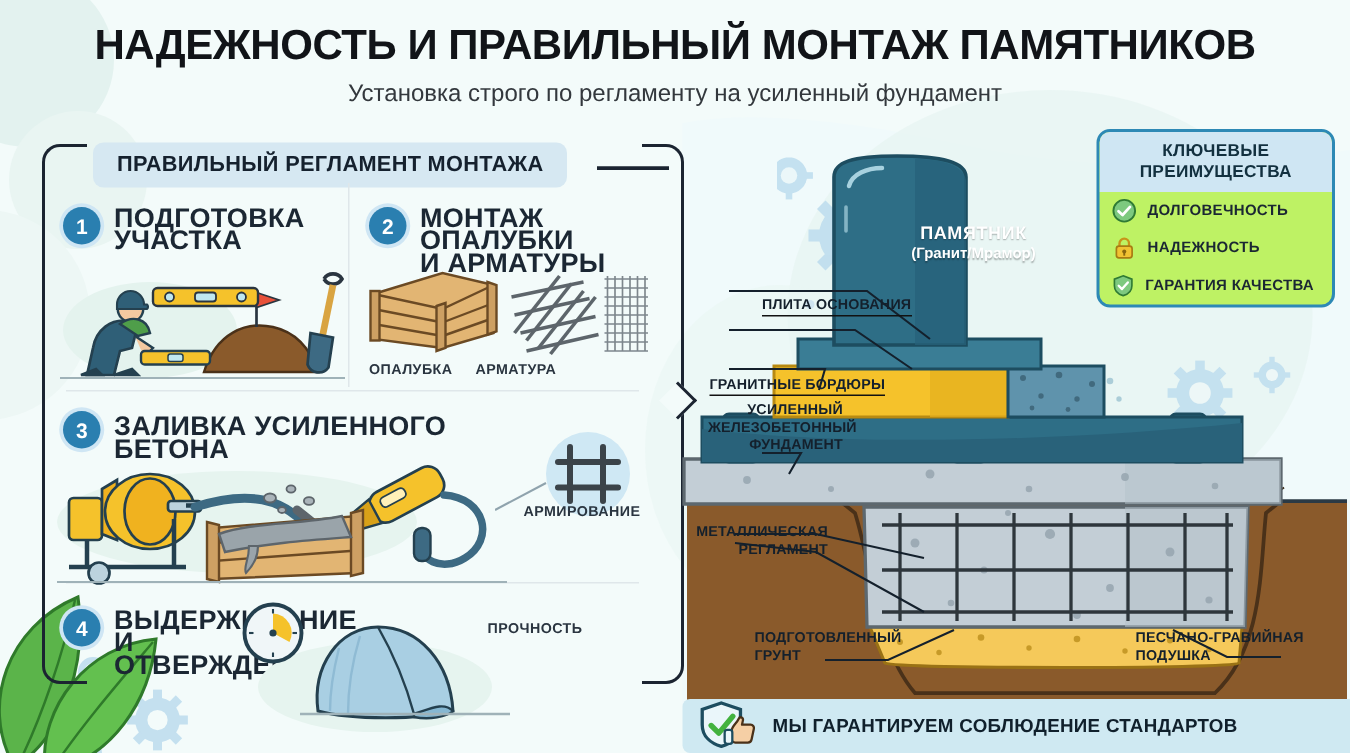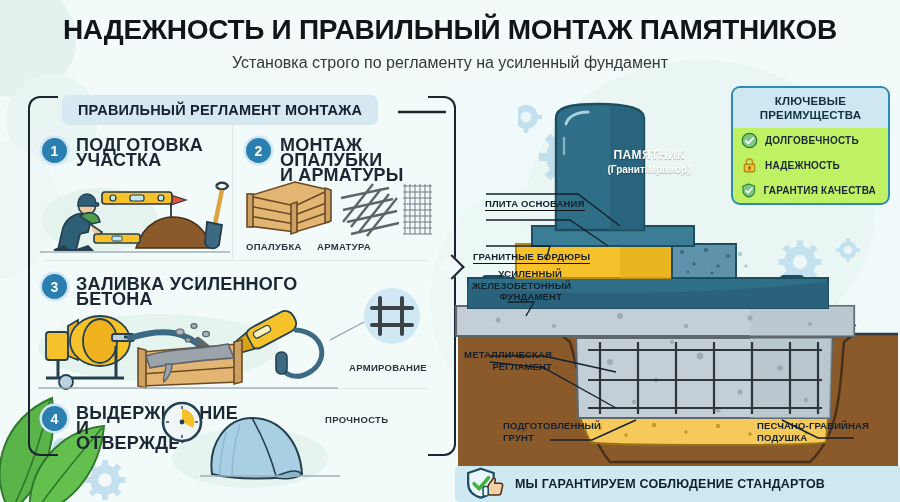--- a/index.html
+++ b/index.html
@@ -364,21 +364,21 @@
   <svg width="120" height="70" style="position:absolute;left:330px;top:282px;">
     <line x1="0" y1="58" x2="34" y2="40" stroke="#8fa3ad" stroke-width="1.4"></line>
     <circle cx="62" cy="34" r="28" fill="#cfe8f4"></circle>
     <g stroke="#3b4349" stroke-width="4" stroke-linecap="round">
       <line x1="50" y1="16" x2="50" y2="52"></line>
         <line x1="72" y1="16" x2="72" y2="52"></line>
       <line x1="42" y1="26" x2="82" y2="26"></line>
         <line x1="42" y1="43" x2="82" y2="43"></line>
     </g>
   </svg>
-  <div class="minilabel" style="left:349px;top:362px;">АРМИРОВАНИЕ</div>
+  <div class="minilabel" style="left:349px;top:336px;">АРМИРОВАНИЕ</div>
 
   <div class="stepnum" style="left:42px;top:406px;">4</div>
   <div class="steplabel" style="left:76px;top:406px;width:150px;white-space:pre-line;">ВЫДЕРЖИВАНИЕ
 И ОТВЕРЖДЕНИЕ</div>
 
   <svg width="200" height="90" style="position:absolute;left:160px;top:398px;">
     <ellipse cx="90" cy="60" rx="78" ry="30" fill="#e6f4ef"></ellipse>
 
     <circle cx="22" cy="24" r="19" fill="#f0f6f8" stroke="#24404f" stroke-width="2.6"></circle>
     <path d="M22 24 L22 11 A13 13 0 0 1 33 30 Z" fill="#f5c22b"></path>
@@ -512,21 +512,21 @@
       <path d="M36 140 L120 140 L158 166"></path>
       <path d="M36 166 L100 166 L 96 180"></path>
       <path d="M58 222 L84 222 L76 236"></path>
       <path d="M40 276 L94 276 L166 292"></path>
       <path d="M40 282 L94 288 L166 328"></path>
       <path d="M100 360 L142 360 L186 340"></path>
       <path d="M404 358 L368 358 L332 340"></path>
     </g>
   </svg>
 
-  <div class="callout" style="left:485px;top:186px;">
+  <div class="callout" style="left:508px;top:186px;">
     <span class="underline-cal">ПЛИТА ОСНОВАНИЯ</span>
   </div>
   <div class="callout" style="left:473px;top:239px;">
     <span class="underline-cal">ГРАНИТНЫЕ БОРДЮРЫ</span>
   </div>
   <div class="callout" style="left:472px;top:268px;width:90px;">УСИЛЕННЫЙ
 ЖЕЛЕЗОБЕТОННЫЙ
 ФУНДАМЕНТ</div>
   <div class="callout" style="left:462px;top:349px;width:90px;">МЕТАЛЛИЧЕСКАЯ
 РЕГЛАМЕНТ</div>

